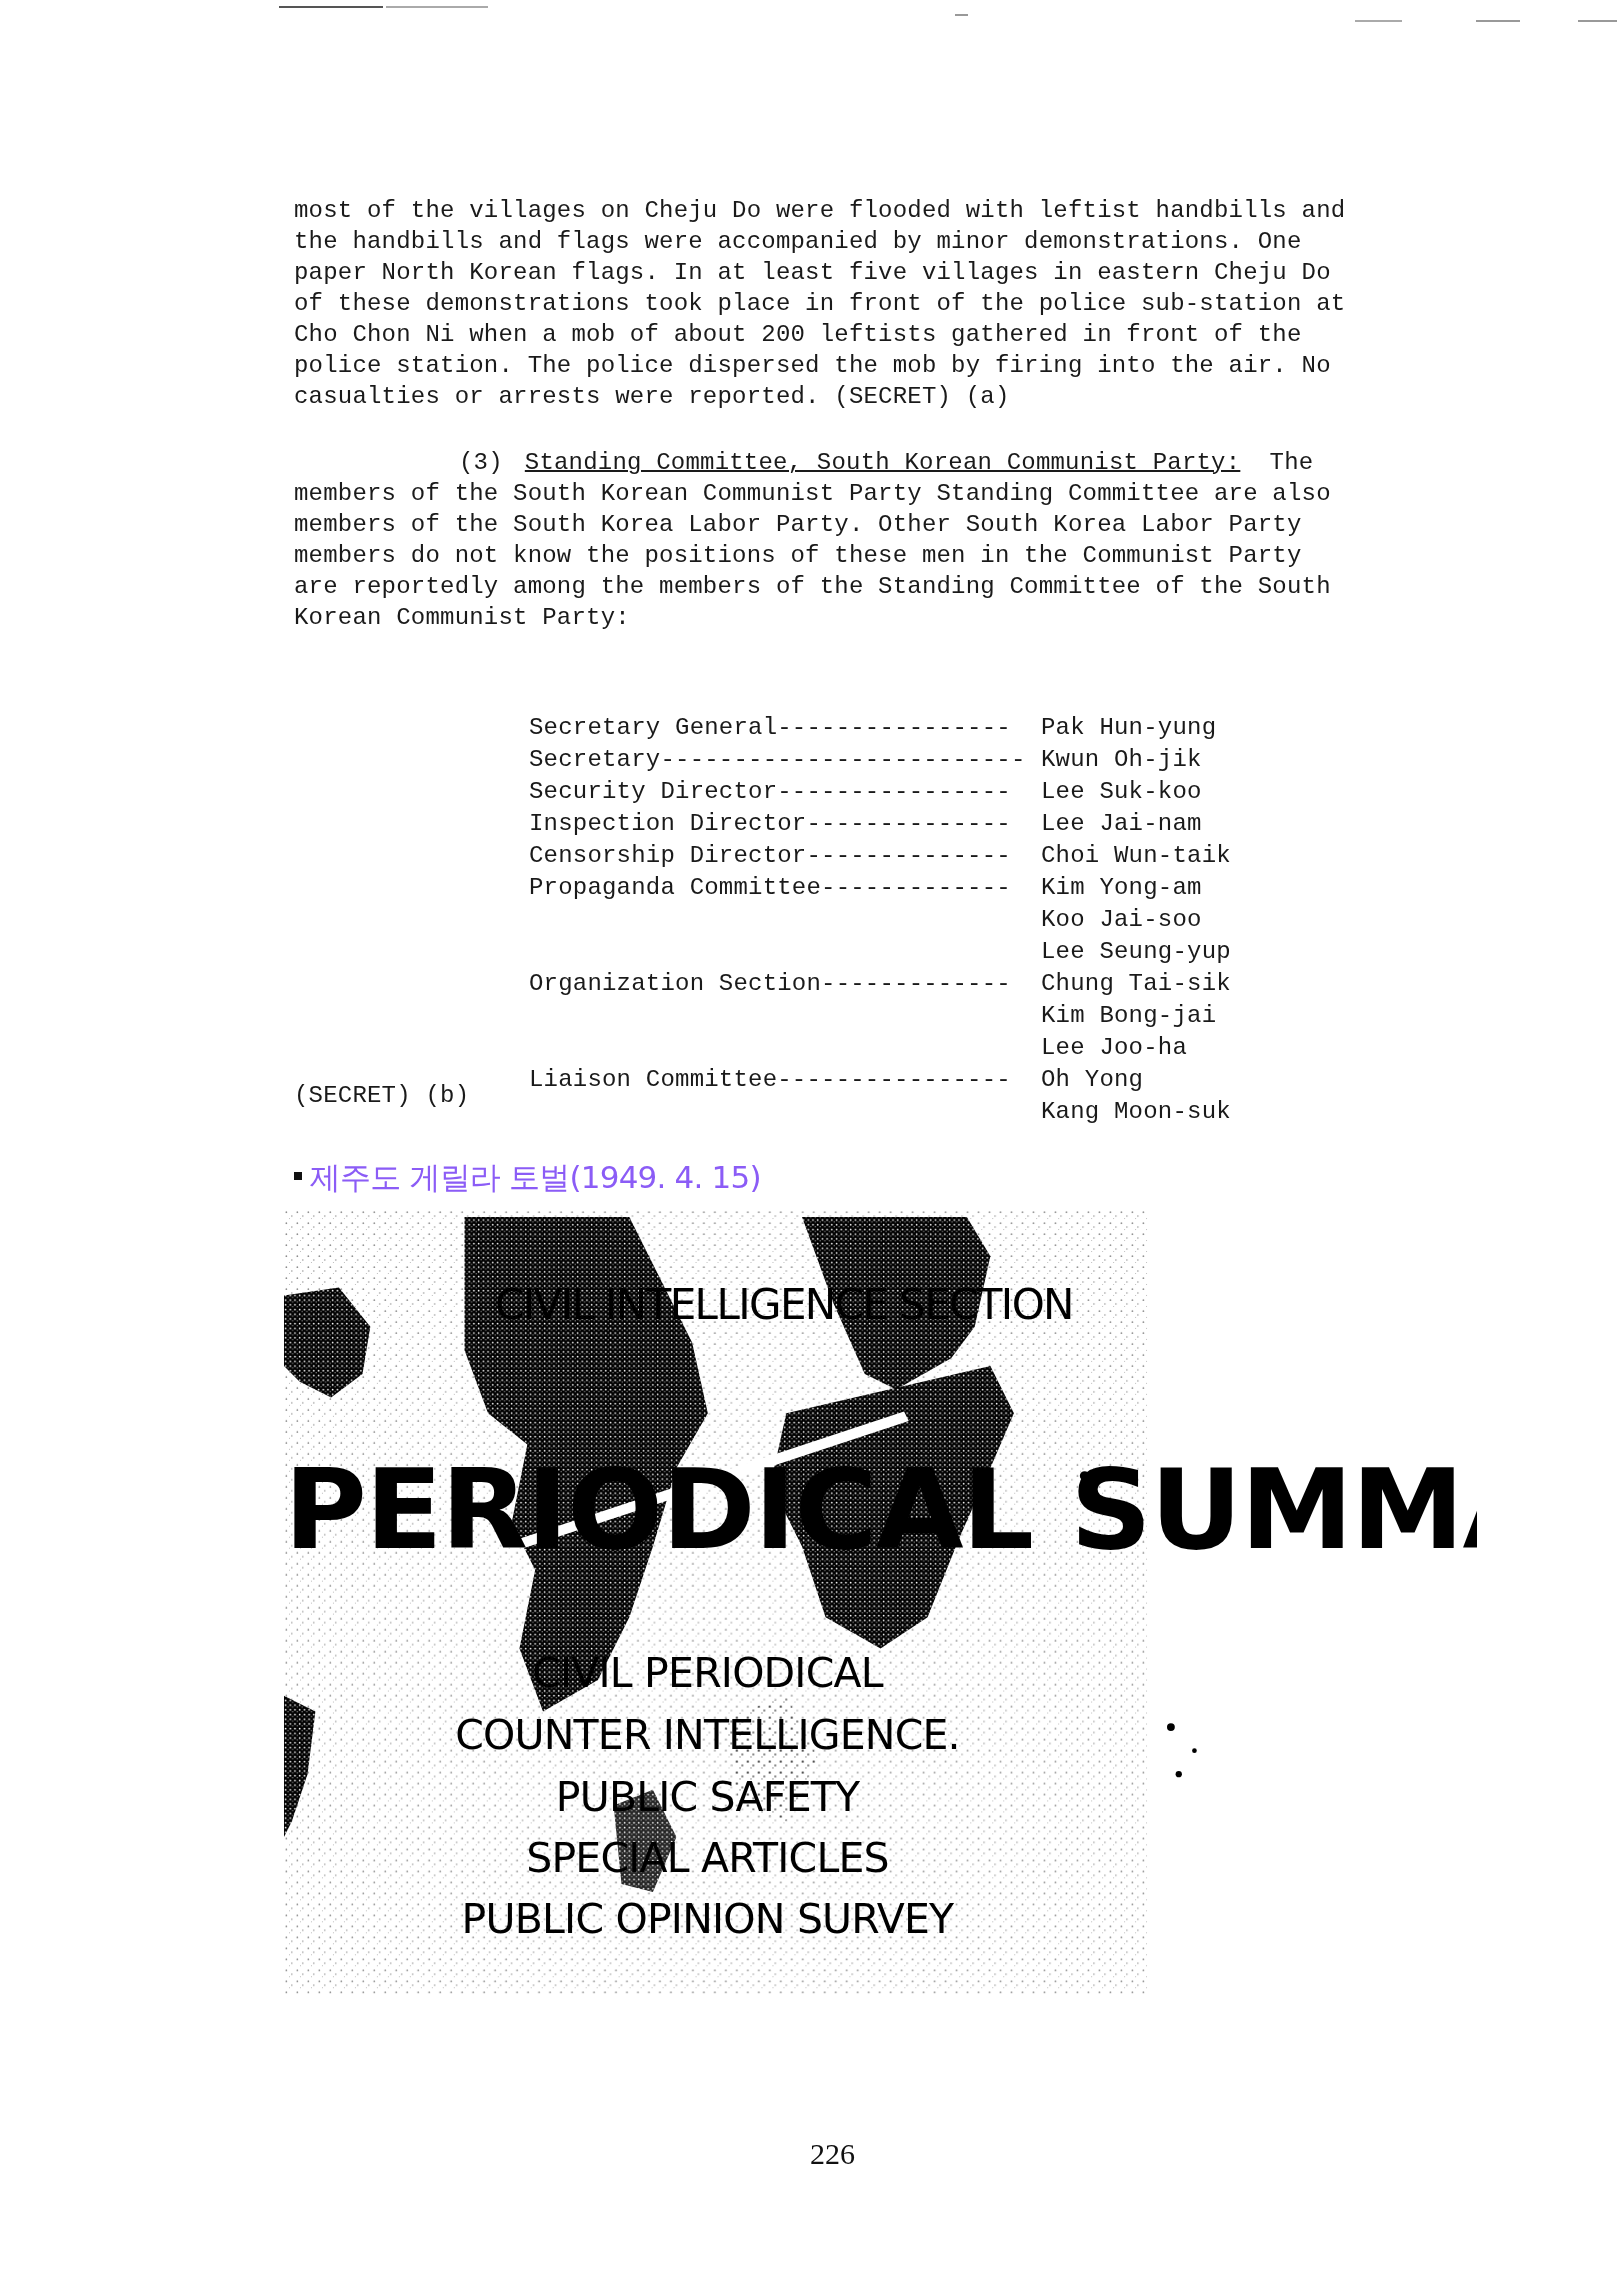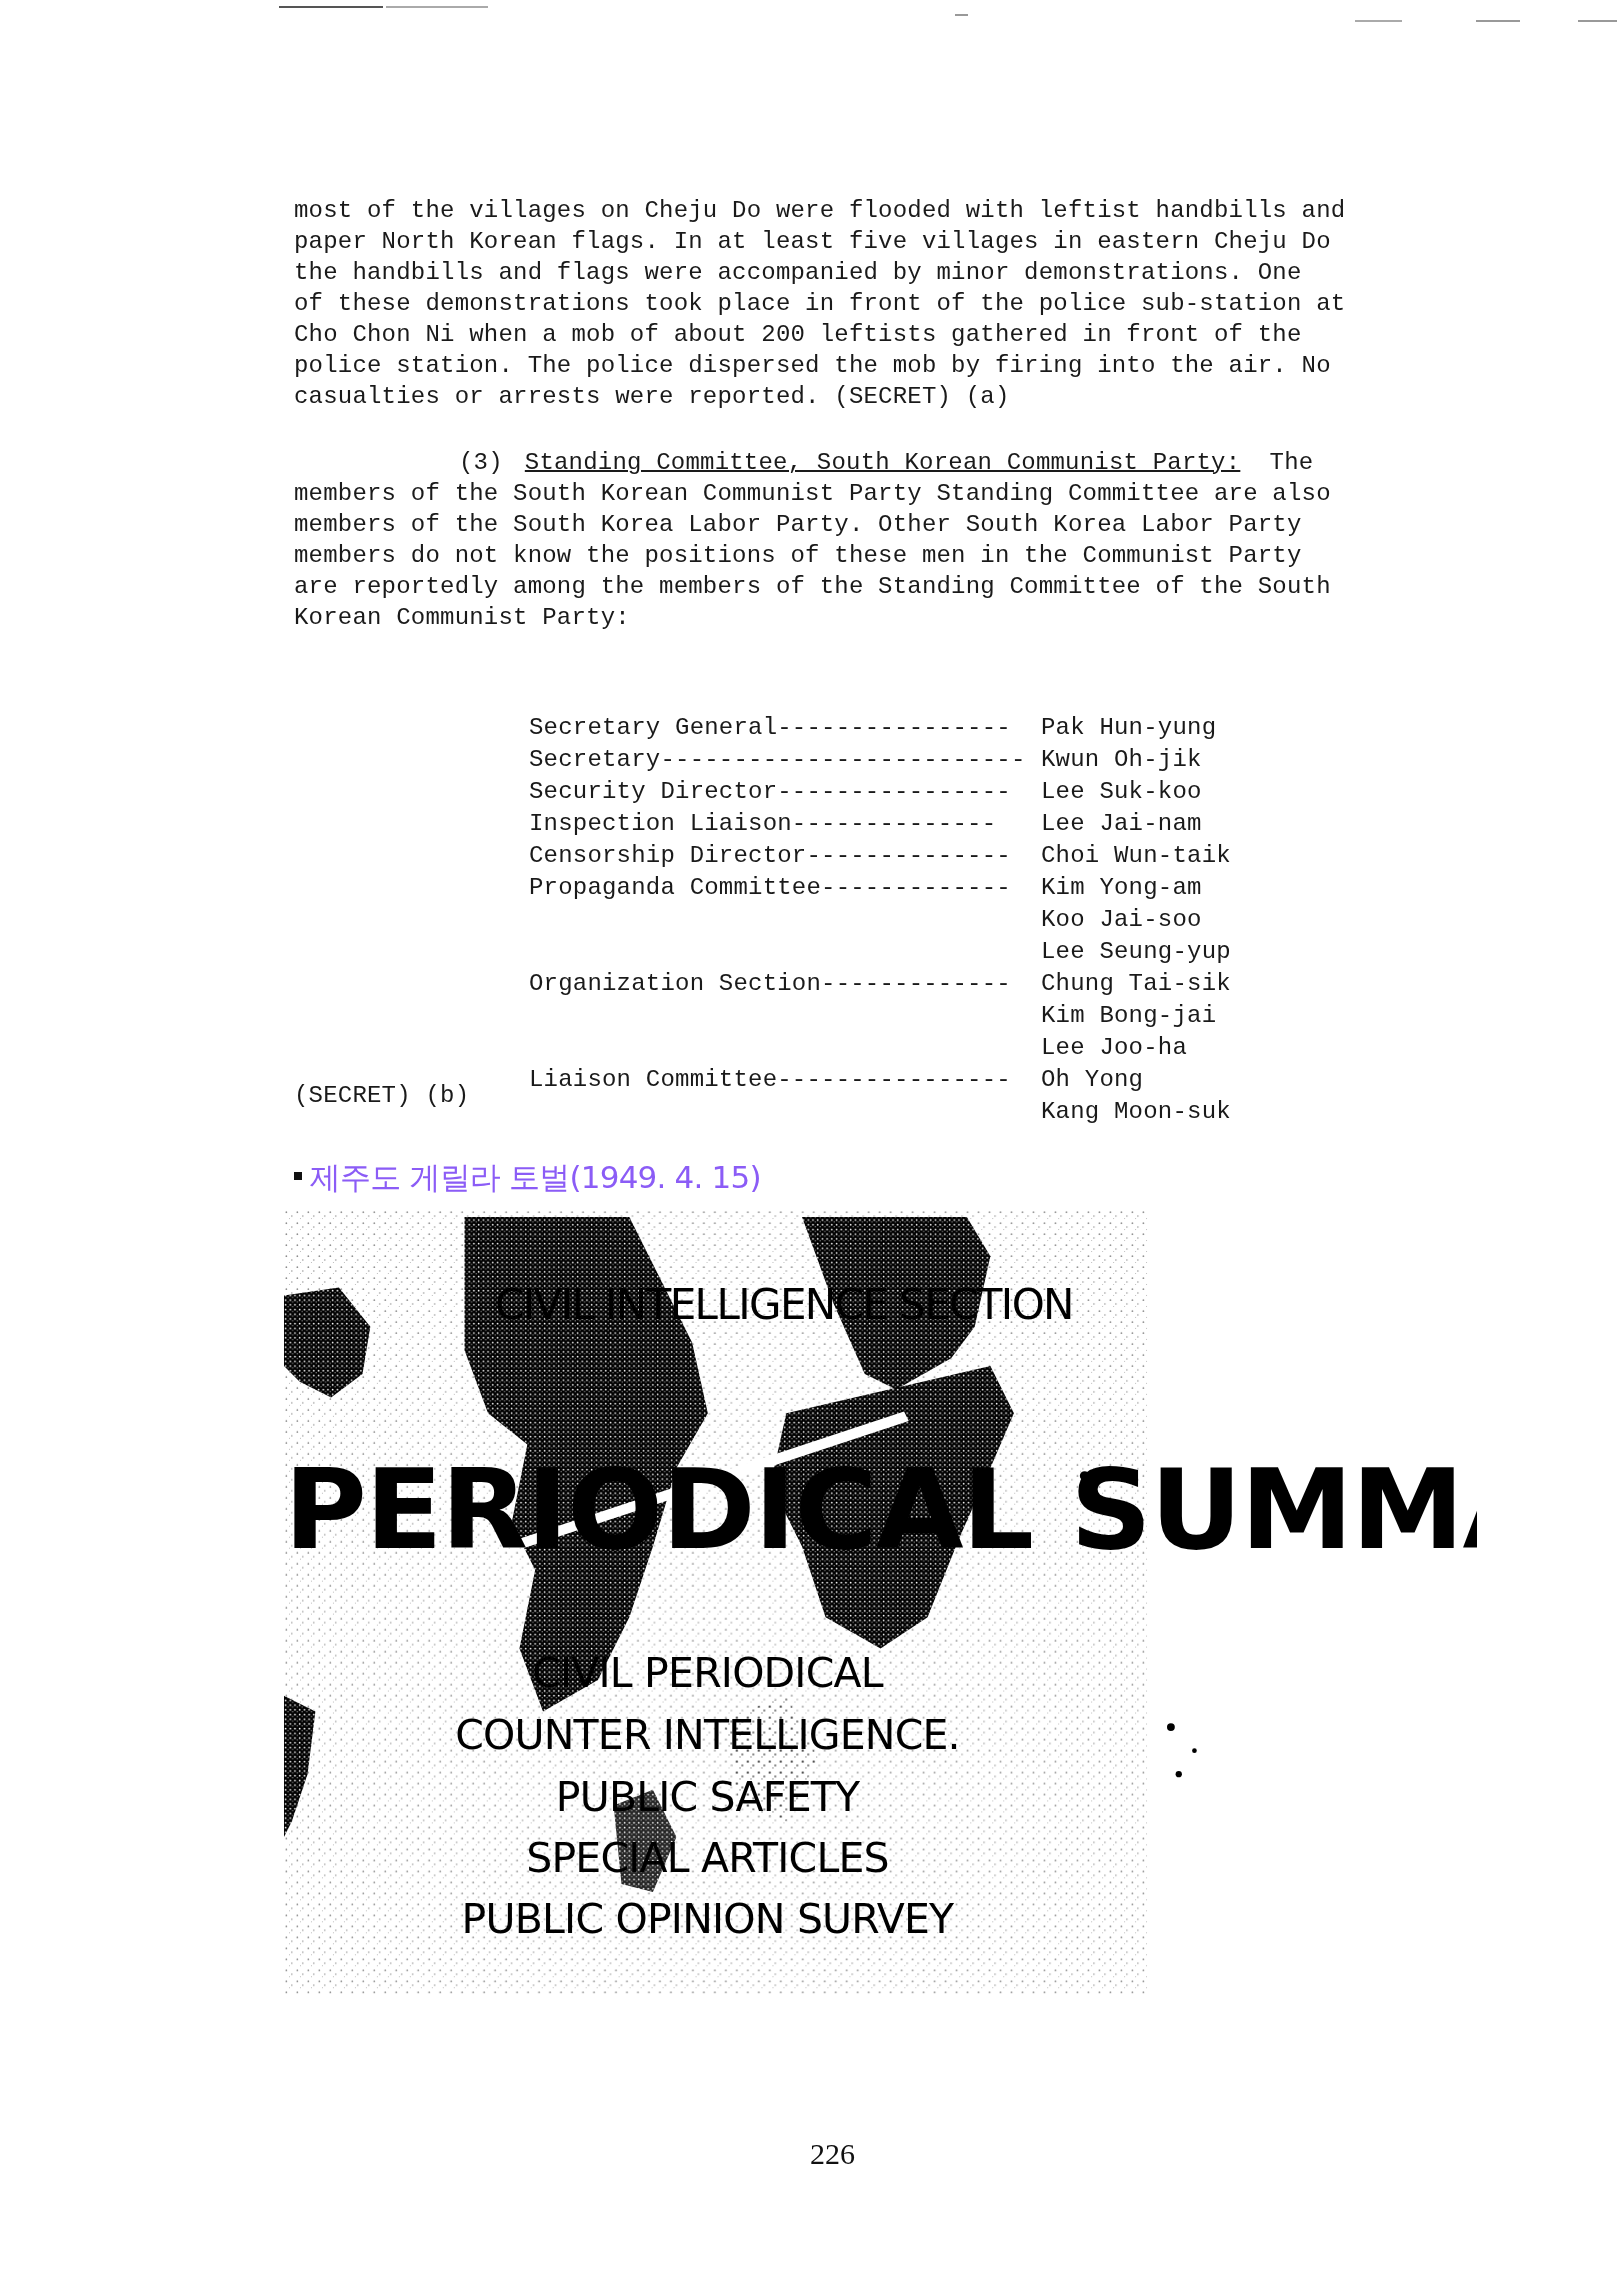--- a/index.html
+++ b/index.html
@@ -53,22 +53,22 @@
     <span style="left:279px;width:104px;"></span>
     <span style="left:386px;width:102px;opacity:.5"></span>
     <span style="left:955px;width:12.6px;top:11px;opacity:.6"></span>
     <span style="left:1355px;width:47px;top:17.3px;opacity:.5"></span>
     <span style="left:1476px;width:44px;top:17.3px;opacity:.6"></span>
     <span style="left:1578px;width:39px;top:17.3px;opacity:.6"></span>
   </div>
 
   <div class="typed para para1">
     <span class="line">most of the villages on Cheju Do were flooded with leftist handbills and</span>
+    <span class="line">the handbills and flags were accompanied by minor demonstrations.  One</span>
     <span class="line">paper North Korean flags.  In at least five villages in eastern Cheju Do</span>
-    <span class="line">the handbills and flags were accompanied by minor demonstrations.  One</span>
     <span class="line">of these demonstrations took place in front of the police sub-station at</span>
     <span class="line">Cho Chon Ni when a mob of about 200 leftists gathered in front of the</span>
     <span class="line">police station.  The police dispersed the mob by firing into the air.  No</span>
     <span class="line">casualties or arrests were reported.  (SECRET) (a)</span>
   </div>
 
   <div class="typed para2-head">
     <span class="num">(3)</span><span class="title">Standing Committee, South Korean Communist Party:</span><span style="white-space:pre">  The</span>
   </div>
 
@@ -90,21 +90,21 @@
         <span class="role">Secretary</span>
         <span class="leader">-------------------------</span>
         <span class="name">Kwun Oh-jik</span>
       </div>
     <div class="roster-row">
         <span class="role">Security Director</span>
         <span class="leader">----------------</span>
         <span class="name">Lee Suk-koo</span>
       </div>
     <div class="roster-row">
-        <span class="role">Inspection Liaison</span>
+        <span class="role">Inspection Director</span>
         <span class="leader">--------------</span>
         <span class="name">Lee Jai-nam</span>
       </div>
     <div class="roster-row">
         <span class="role">Censorship Director</span>
         <span class="leader">--------------</span>
         <span class="name">Choi Wun-taik</span>
       </div>
     <div class="roster-row">
         <span class="role">Propaganda Committee</span>

